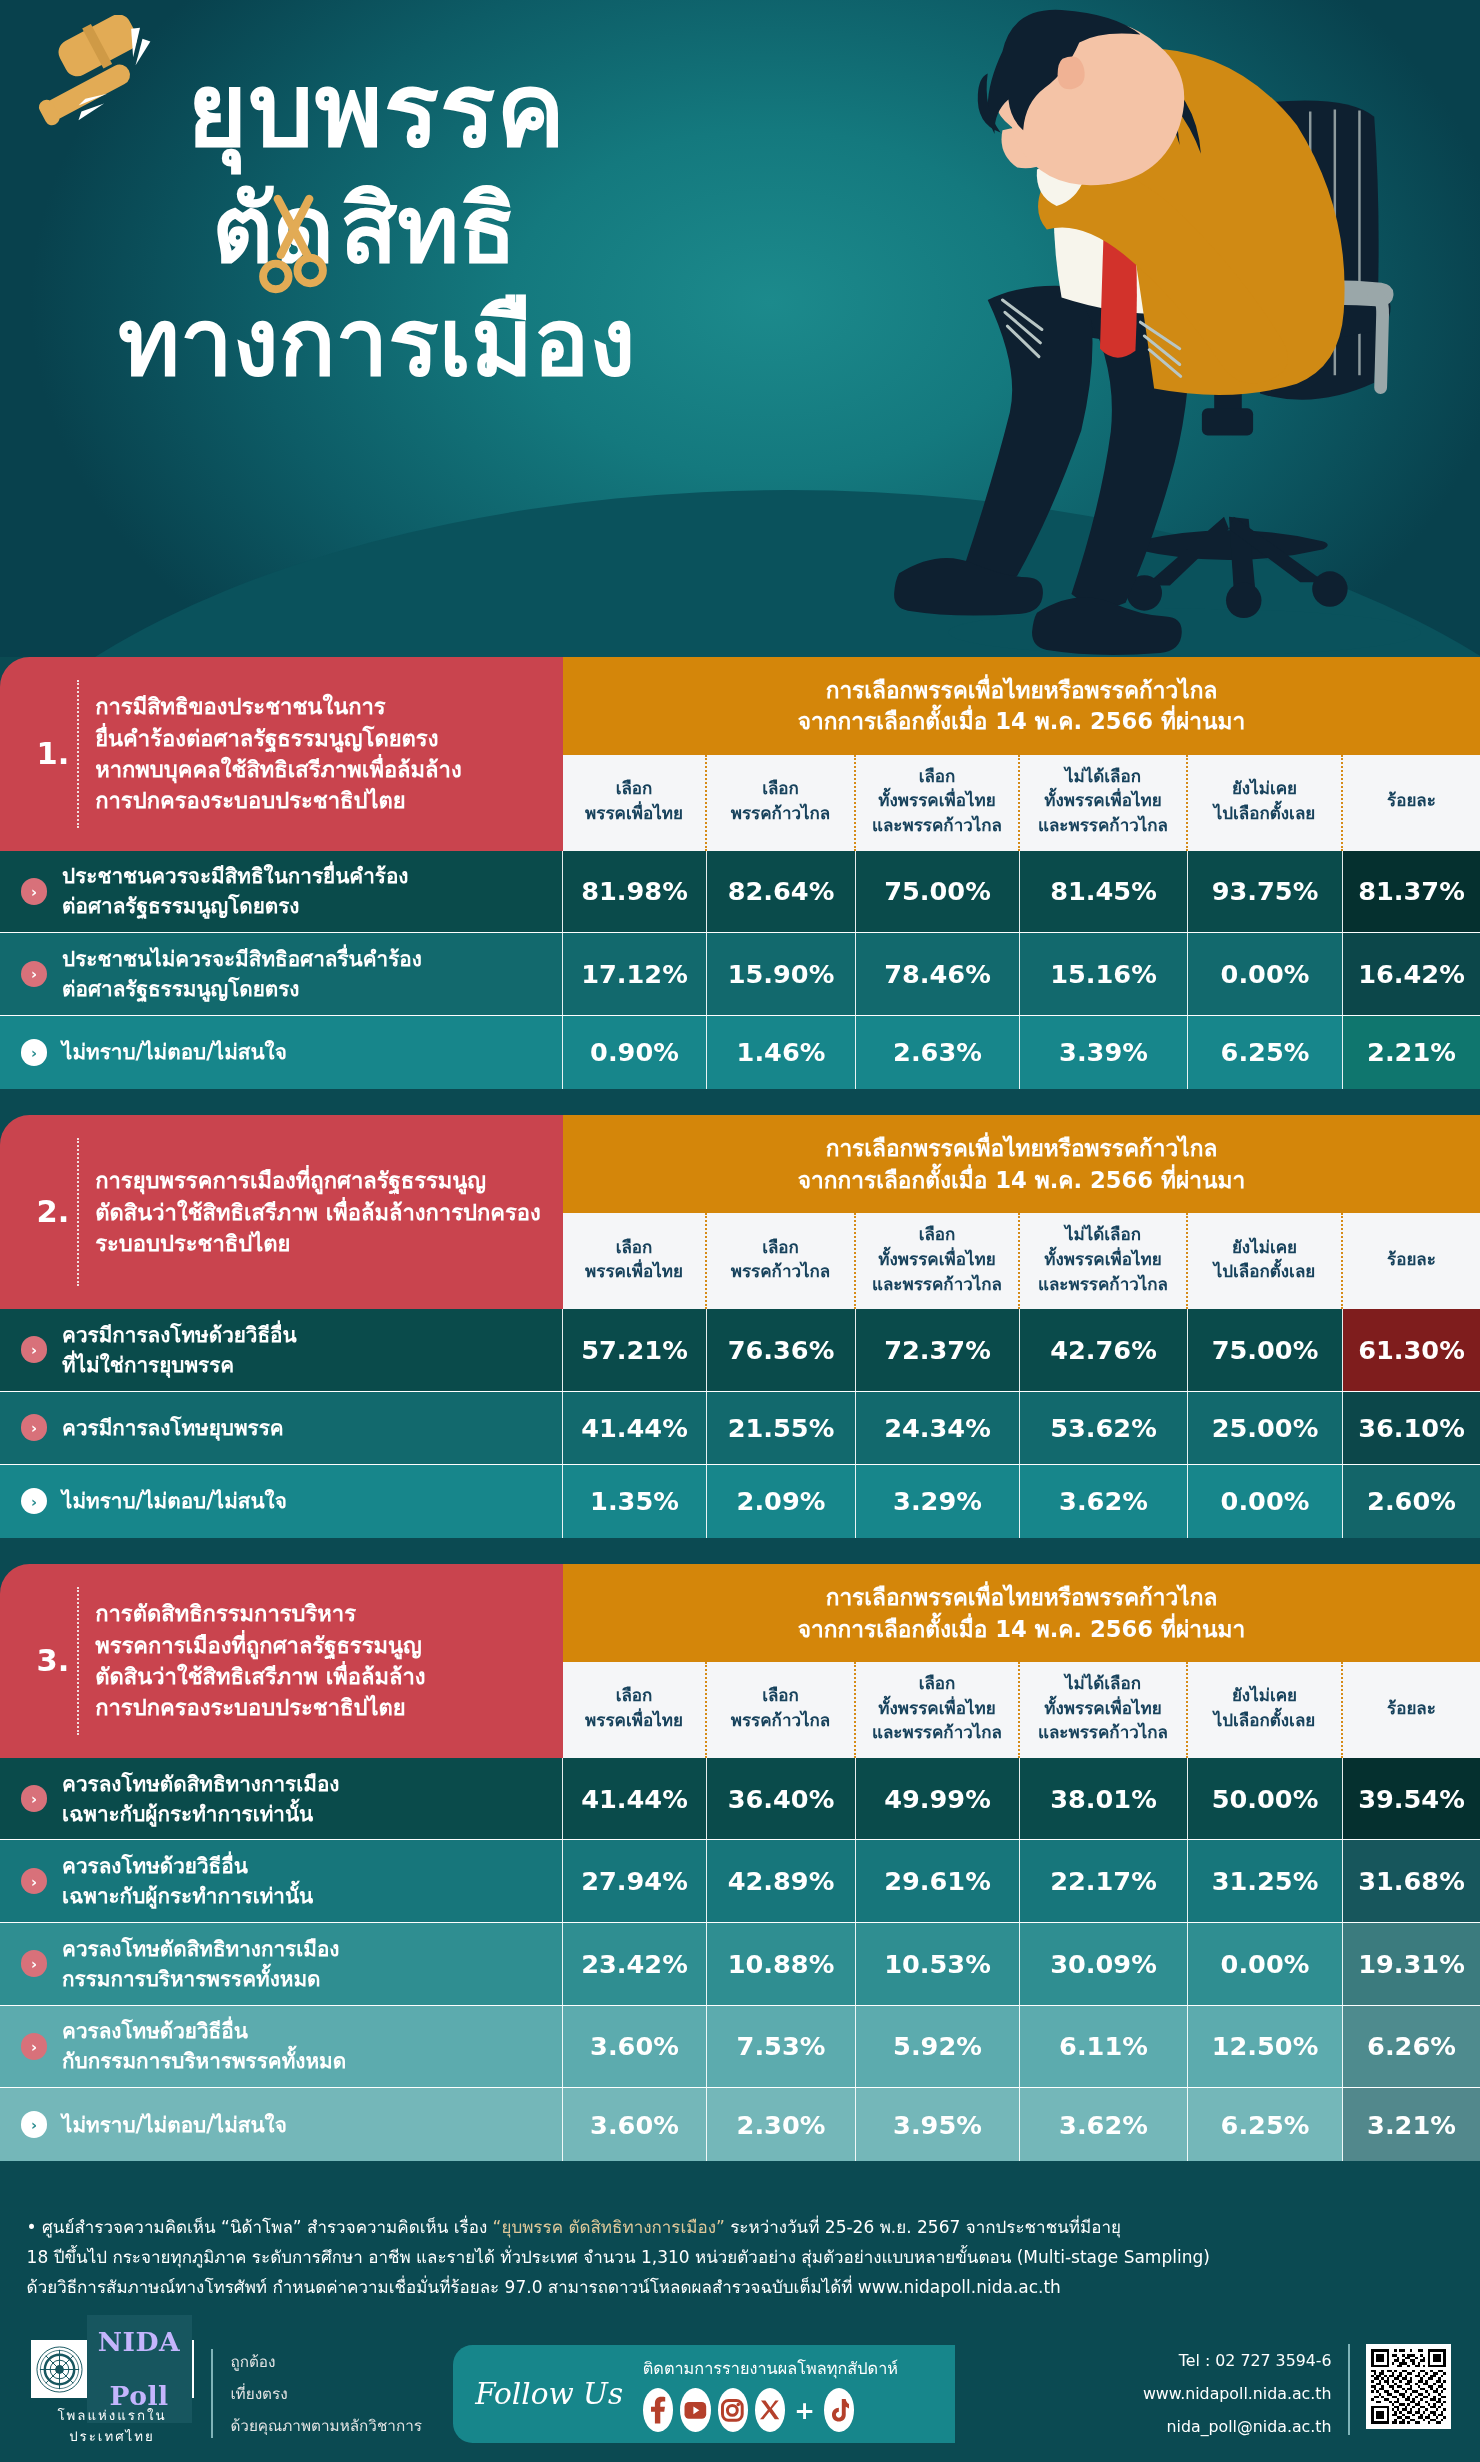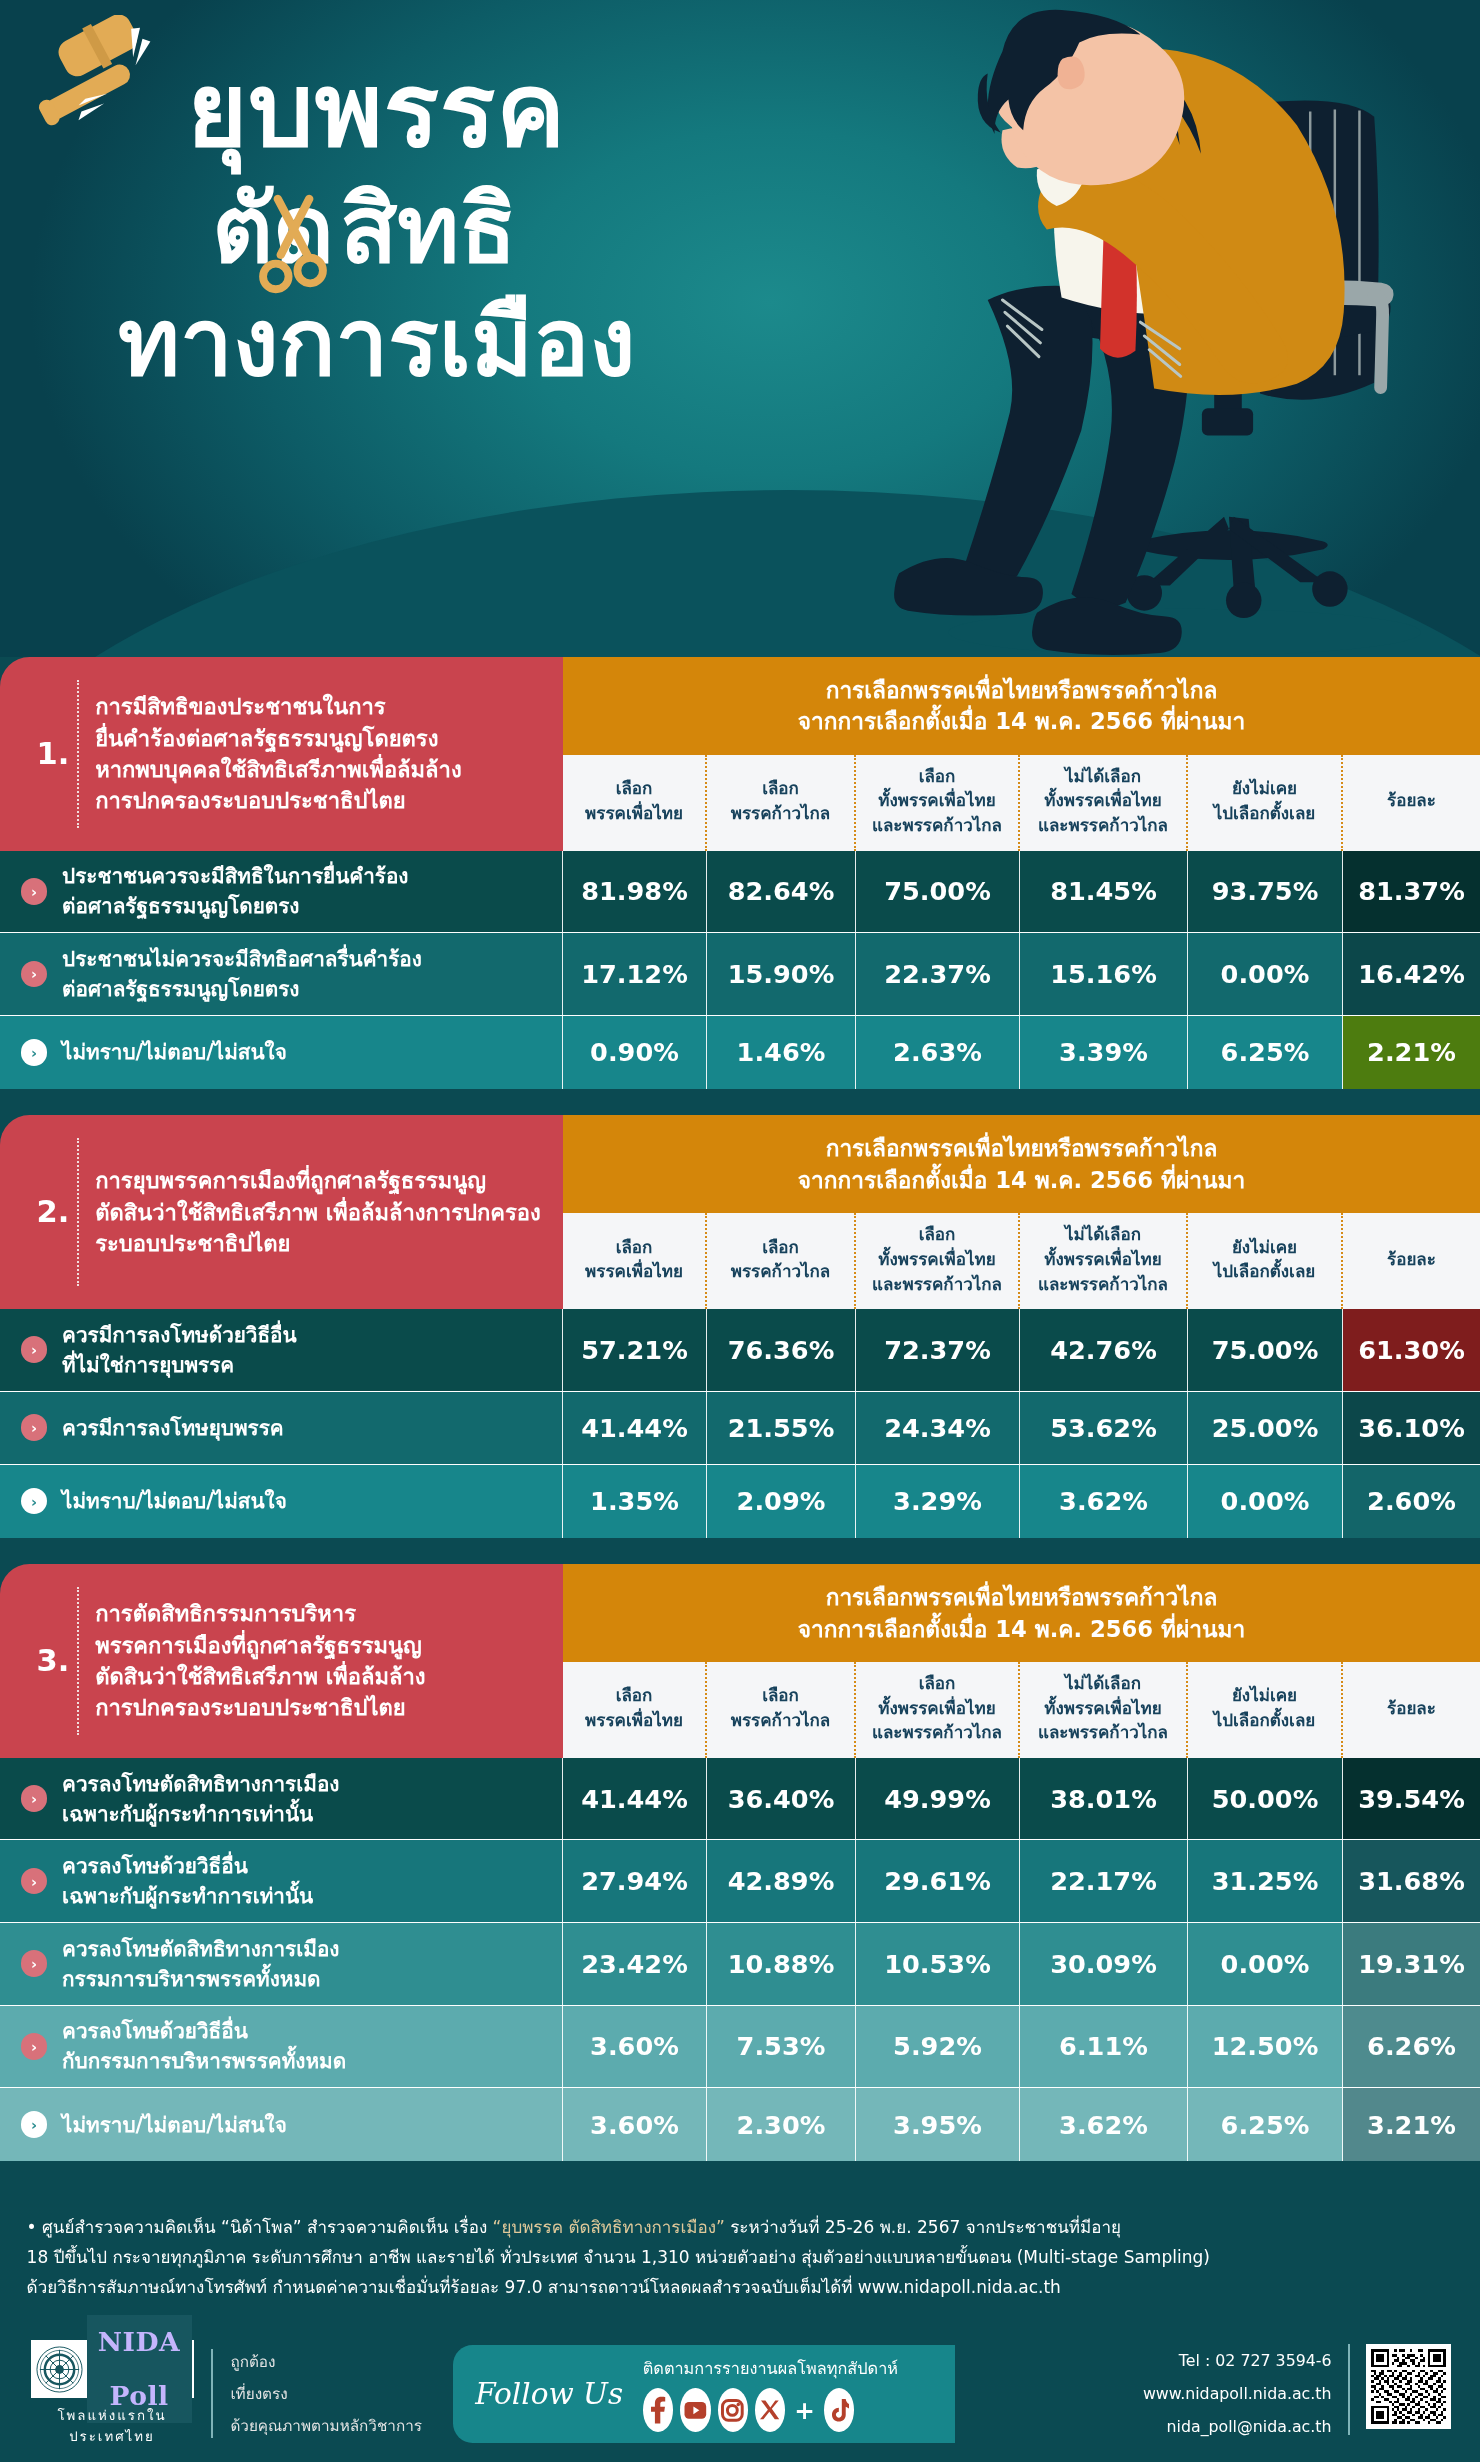--- a/index.html
+++ b/index.html
@@ -395,36 +395,36 @@
             <div class="cell c5">93.75%</div>
             <div class="cell c6" style="background:#05302f">81.37%</div>
           </div>
           <div class="row" style="background: rgb(18, 105, 109);">
             <div class="rlabel" style="border-right:1.5px solid rgba(255,255,255,0.9)">
               <div class="bullet">›</div>
               <div class="rlabel-txt"><span>ประชาชนไม่ควรจะมีสิทธิอศาลรื่นคำร้อง</span><br><span>ต่อศาลรัฐธรรมนูญโดยตรง</span></div>
             </div>
             <div class="cell c1">17.12%</div>
             <div class="cell c2">15.90%</div>
-            <div class="cell c3">22.37%</div>
+            <div class="cell c3">78.46%</div>
             <div class="cell c4">15.16%</div>
             <div class="cell c5">0.00%</div>
             <div class="cell c6" style="background:#0c474a">16.42%</div>
           </div>
           <div class="row" style="background: rgb(23, 134, 139);">
             <div class="rlabel" style="border-right:1.5px solid rgba(255,255,255,0.9)">
               <div class="bullet pale">›</div>
               <div class="rlabel-txt"><span>ไม่ทราบ/ไม่ตอบ/ไม่สนใจ</span></div>
             </div>
             <div class="cell c1">0.90%</div>
             <div class="cell c2">1.46%</div>
             <div class="cell c3">2.63%</div>
             <div class="cell c4">3.39%</div>
             <div class="cell c5">6.25%</div>
-            <div class="cell c6" style="background:#4d7c0f">2.21%</div>
+            <div class="cell c6" style="background:#0f766e">2.21%</div>
           </div>
         </div>
         <div class="gap"></div>
       </div>
       <div class="section">
         <div class="sec-head">
           <div class="qbox">
             <div class="qnum">2.</div>
             <div class="qdiv"></div>
             <div class="qtext"><span>การยุบพรรคการเมืองที่ถูกศาลรัฐธรรมนูญ</span><br><span>ตัดสินว่าใช้สิทธิเสรีภาพ เพื่อล้มล้างการปกครอง</span><br><span>ระบอบประชาธิปไตย</span></div>

